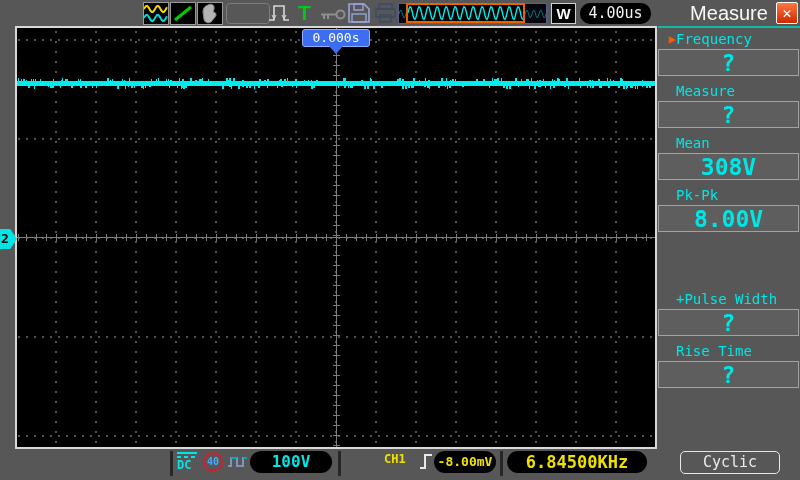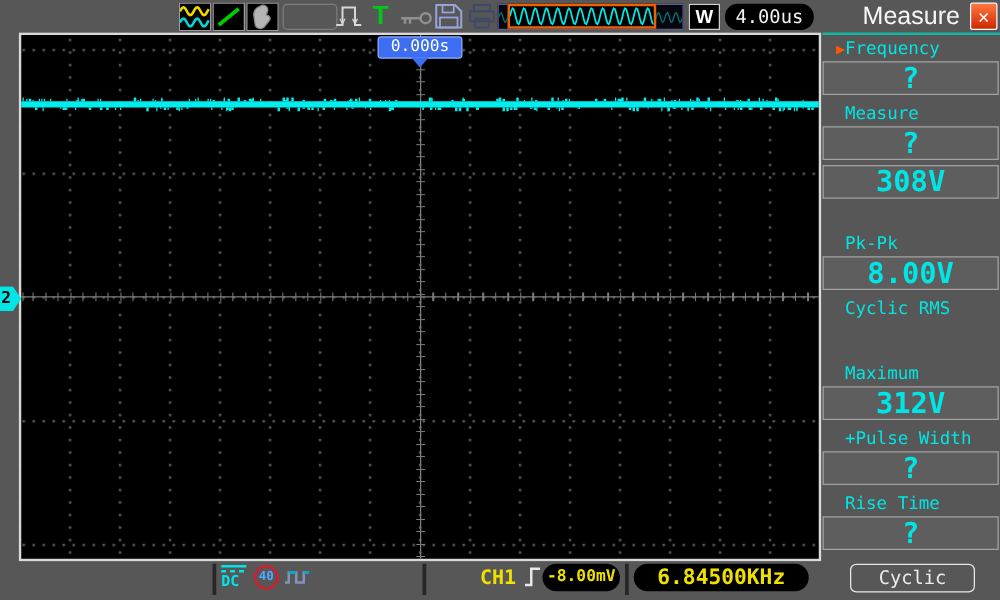--- a/index.html
+++ b/index.html
@@ -70,21 +70,21 @@
   #dc-icon{position:absolute;left:177px;top:451px;width:22px;height:25px;}
   #dc-solid{width:20px;height:2px;background:var(--accent-cyan,#00e6e6);margin-top:1px;}
   #dc-dash{width:20px;height:2px;margin-top:2px;
         background:repeating-linear-gradient(90deg,var(--accent-cyan,#00e6e6) 0 4px,transparent 4px 7px);}
   #dc-text{color:var(--accent-cyan,#00e6e6);font-size:12px;font-weight:bold;line-height:15px;}
   #bw-badge{position:absolute;left:203px;top:452px;width:20px;height:20px;border:2px solid #cf2030;
         border-radius:50%;box-sizing:border-box;color:#4fa8ff;font-size:10px;font-weight:bold;
         text-align:center;line-height:16px;}
   .pill{position:absolute;top:451px;height:22px;background:#000;border-radius:11px;text-align:center;}
   #pill-volts{left:250px;width:82px;color:var(--accent-cyan,#00e6e6);font-size:16px;font-weight:bold;line-height:22px;}
-  #ch1-label{position:absolute;left:384px;top:452px;color:var(--yellow,#f0e000);font-size:16px;font-weight:bold;}
+  #ch1-label{position:absolute;left:384px;top:452px;color:var(--yellow,#f0e000);font-size:12px;font-weight:bold;}
   #pill-trig{left:434px;width:62px;color:var(--yellow,#f0e000);font-size:13px;font-weight:bold;line-height:22px;}
   #pill-freq{left:507px;width:140px;color:var(--yellow,#f0e000);font-size:17px;font-weight:bold;line-height:22px;}
   svg{display:block;}
 </style>
 </head>
 <body>
 
 <div id="scope">
 
   <div class="tb-btn" style="left:143px">
@@ -396,41 +396,34 @@
       <div class="m-value">?</div>
     </div>
     <div class="m-item">
       <div class="m-label-row">
           <span class="m-marker">▶</span>
         <span>Measure</span>
         </div>
       <div class="m-value">?</div>
     </div>
     <div class="m-item">
+      <div class="m-label-row">
+          <span class="m-marker">▶</span>
+        <span>Mean</span>
+        </div>
       <div class="m-value">308V</div>
     </div>
     <div class="m-item">
       <div class="m-label-row">
           <span class="m-marker">▶</span>
         <span>Pk-Pk</span>
         </div>
       <div class="m-value">8.00V</div>
     </div>
     <div class="m-item">
-      <div class="m-label-row">
-          <span class="m-marker">▶</span>
-        <span>Cyclic RMS</span>
-        </div>
-    </div>
-    <div class="m-item">
-      <div class="m-label-row">
-          <span class="m-marker">▶</span>
-        <span>Maximum</span>
-        </div>
-      <div class="m-value">312V</div>
     </div>
     <div class="m-item">
       <div class="m-label-row">
           <span class="m-marker">▶</span>
         <span>+Pulse Width</span>
         </div>
       <div class="m-value">?</div>
     </div>
     <div class="m-item">
       <div class="m-label-row">
@@ -449,20 +442,21 @@
       <div id="dc-dash"></div>
     <div id="dc-text">DC</div>
   </div>
   <div id="bw-badge">40</div>
   <div class="tb-plain" style="left:227px;top:453px">
     <svg width="22" height="17" viewBox="0 0 22 17">
       <path d="M1,13 H4 V5 H10 V13 H16 V5 H20" fill="none" stroke="#8193bb" stroke-width="2"></path>
       <path d="M4,5 H10 M16,5 H20" fill="none" stroke="#00aac8" stroke-width="2"></path>
     </svg>
   </div>
+  <div class="pill" id="pill-volts">100V</div>
   <div class="sep" style="left:338px"></div>
   <div id="ch1-label">CH1</div>
   <div class="tb-plain" style="left:419px;top:450px">
     <svg width="15" height="23" viewBox="0 0 15 23">
       <path d="M1,18 H6 V5 H13" fill="none" stroke="#e8e8e8" stroke-width="2"></path>
     </svg>
   </div>
   <div class="pill" id="pill-trig">-8.00mV</div>
   <div class="sep" style="left:500px"></div>
   <div class="pill" id="pill-freq">6.84500KHz</div>

